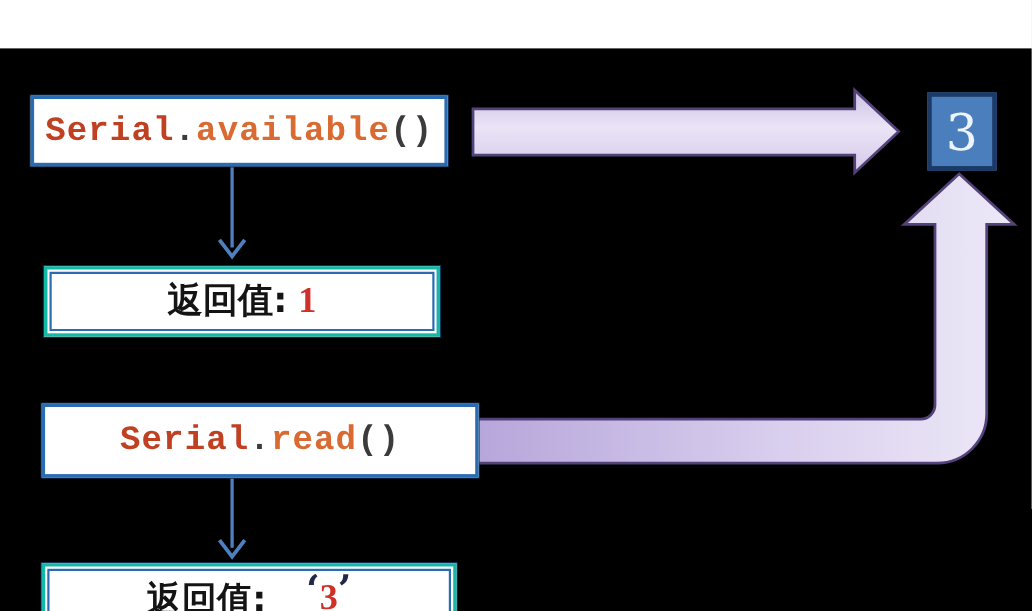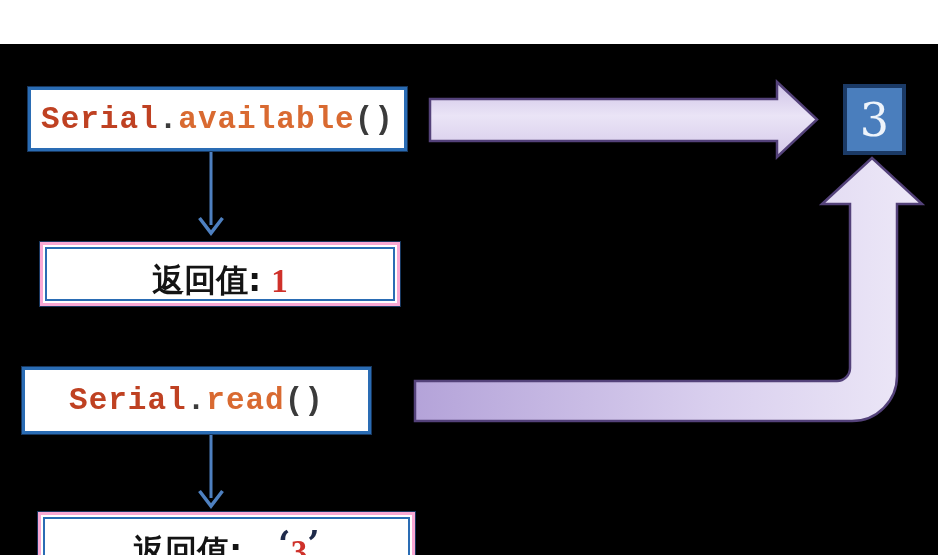--- a/index.html
+++ b/index.html
@@ -20,23 +20,22 @@
     display:flex;
     align-items:center;
     justify-content:center;
     z-index:2;
   }
   .single{
     border:3px solid #2a6cb4;
     box-shadow:0 0 0 1px #17375e;
   }
   .double{
-    border:3px solid #f9a8d4;
+    border:3px solid #14b8a6;
     box-shadow:0 0 0 1px #17375e, inset 0 0 0 2px #ffffff, inset 0 0 0 4px #2a6cb4;
-    align-items:flex-end;
   }
 
   .code{
     font-family:"Liberation Mono",monospace;
     font-weight:bold;
     font-size:31px;
     letter-spacing:1px;
     white-space:nowrap;
   }
   .code .obj{color:#bf4122;}
@@ -63,21 +62,21 @@
     font-family:"DejaVu Serif",serif;
     font-weight:bold;
     font-size:36px;
     color:#1f2a4a;
     transform:translateY(-9px);
     display:inline-block;
   }
 
   .box-available{left:28px;top:43px;width:379px;height:64px;}
   .box-return1 {left:40px;top:198px;width:360px;height:64px;}
-  .box-read    {left:22px;top:323px;width:349px;height:67px;}
+  .box-read    {left:38px;top:323px;width:397px;height:67px;}
   .box-return3 {left:38px;top:468px;width:377px;height:65px;}
 
   .box-result{
     left:843px;top:40px;width:63px;height:71px;
     border:4px solid #1b3a66;
     background:#4a7ebd;
   }
   .result-text{
     font-family:"DejaVu Serif",serif;
     font-size:46px;

